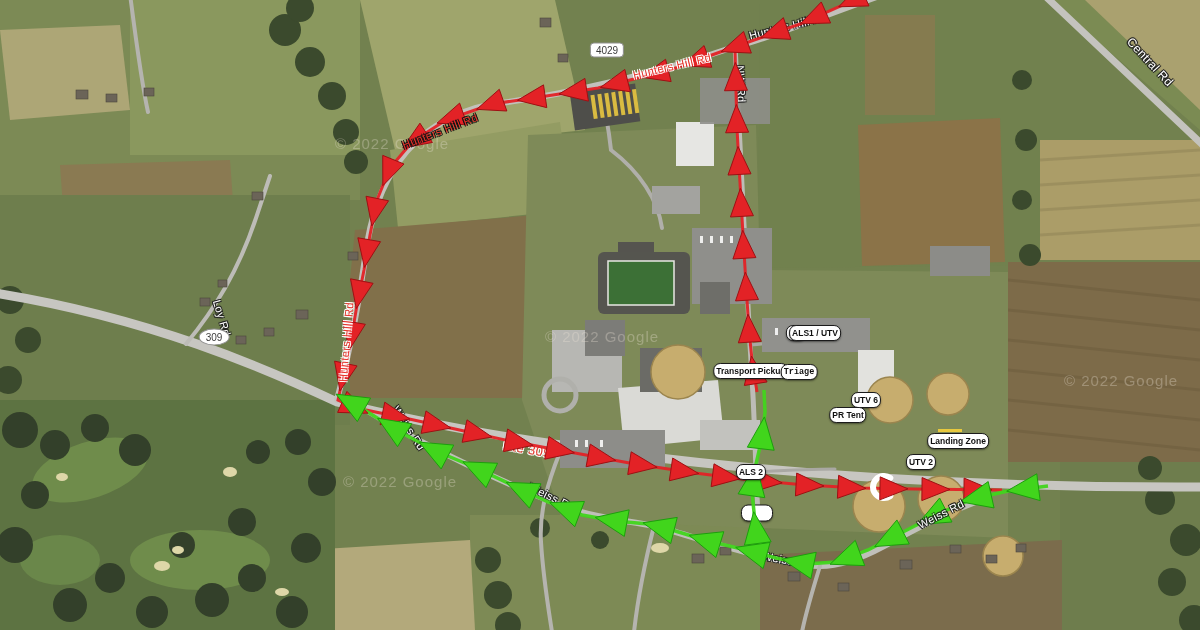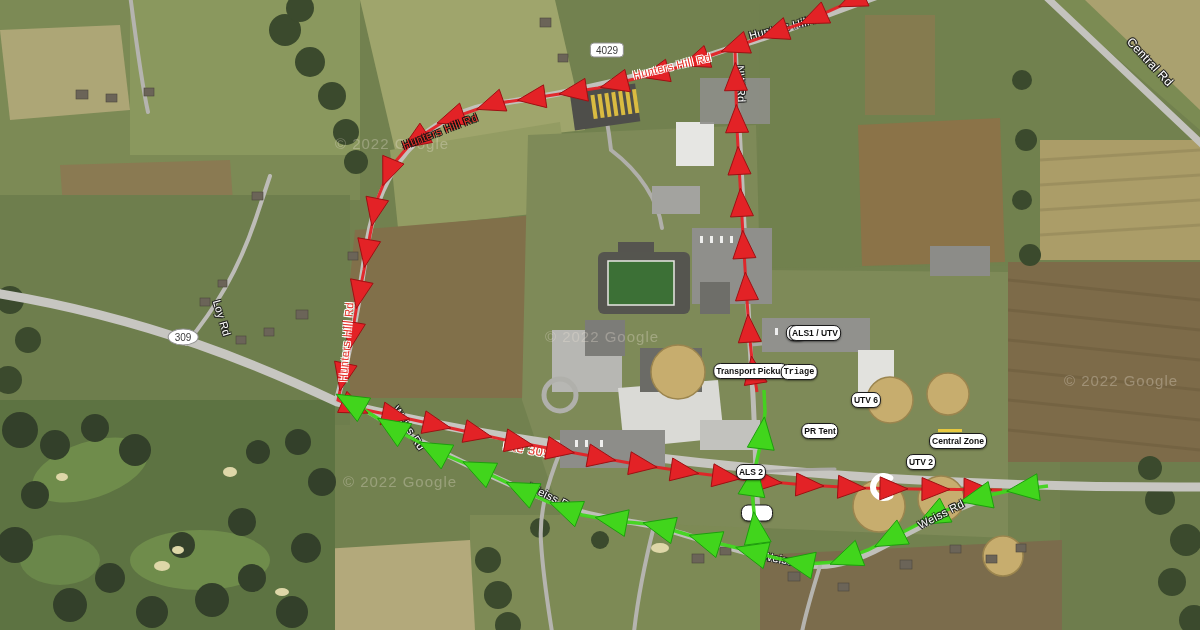--- a/index.html
+++ b/index.html
@@ -12,21 +12,21 @@
     text-shadow:-1px -1px 0 #222,1px -1px 0 #222,-1px 1px 0 #222,1px 1px 0 #222,0 0 2px #222;}
   .road-label.over{z-index:4;}
   .road-label.red{color:#e8372e;text-shadow:-1px -1px 0 #fff,1px -1px 0 #fff,-1px 1px 0 #fff,1px 1px 0 #fff;}
   .road-label.red-dark{color:#e03228;text-shadow:-1px -1px 0 #151515,1px -1px 0 #151515,-1px 1px 0 #151515,1px 1px 0 #151515;}
   .waypoint{position:absolute;z-index:5;transform:translate(-50%,-50%);background:#fff;border:1.6px solid #1b1b1b;
     border-radius:7px;padding:2px 2px;font-size:8.5px;font-weight:bold;color:#111;white-space:nowrap;
     box-shadow:0 1px 2px rgba(0,0,0,.45);}
   .waypoint.obscured{z-index:2;min-width:26px;min-height:11px;}
   .badge{position:absolute;z-index:2;transform:translate(-50%,-50%);background:#fff;color:#3c3c3c;
     font-size:10px;font-weight:normal;padding:1px 5px;border-radius:4px;border:1px solid #8f8f8f;white-space:nowrap;}
-  .badge.oval{border-radius:50%;padding:2px 6px;}
+  .badge.oval{border-radius:50%;padding:2px 6px;margin-left:31px;}
   .watermark{position:absolute;z-index:1;transform:translate(-50%,-50%);font-size:15px;letter-spacing:1px;
     color:rgba(235,228,215,0.32);white-space:nowrap;}
 </style>
 </head>
 <body>
 
 <div class="map" aria-label="Satellite map with incident traffic plan: red inbound route loop and green egress route with labeled emergency posts">
 
   <svg id="terrain" width="1200" height="630" viewBox="0 0 1200 630">
     <defs>
@@ -309,22 +309,22 @@
       <div class="road-label" style="left: 409px; top: 428px; transform: translate(-50%, -50%) rotate(57deg);">Weiss Rd</div>
       <div class="road-label" style="left: 787px; top: 560px; transform: translate(-50%, -50%) rotate(10deg);">Weiss Rd</div>
       <div class="road-label over" style="left: 941px; top: 514px; transform: translate(-50%, -50%) rotate(-27deg);">Weiss Rd</div>
       <div class="badge" style="left: 607px; top: 50px;">4029</div>
       <div class="badge oval" style="left: 183px; top: 337px;">309</div>
       <div class="waypoint" style="left: 796px; top: 333px;">ICP</div>
       <div class="waypoint" style="left: 815px; top: 333px;">ALS1 / UTV</div>
       <div class="waypoint" style="left: 751px; top: 371px;">Transport Pickup</div>
       <div class="waypoint" style="left: 799px; top: 372px; font-family: Liberation Mono, monospace;">Triage</div>
       <div class="waypoint" style="left: 866px; top: 400px;">UTV 6</div>
-      <div class="waypoint" style="left: 820px; top: 415px; margin-top: 16px;">PR Tent</div>
-      <div class="waypoint" style="left: 958px; top: 441px;">Central Zone</div>
+      <div class="waypoint" style="left: 848px; top: 415px;">PR Tent</div>
+      <div class="waypoint" style="left: 958px; top: 441px;">Landing Zone</div>
       <div class="waypoint" style="left: 921px; top: 462px; text-align: center;">UTV 2</div>
       <div class="waypoint" style="left: 751px; top: 472px;">ALS 2</div>
       <div class="waypoint obscured" style="left: 757px; top: 513px;"></div>
       <div class="watermark" style="left: 392px; top: 143px;">© 2022 Google</div>
       <div class="watermark" style="left: 602px; top: 336px;">© 2022 Google</div>
       <div class="watermark" style="left: 400px; top: 481px;">© 2022 Google</div>
       <div class="watermark" style="left: 1121px; top: 380px;">© 2022 Google</div>
     </div>
 </div>
 

